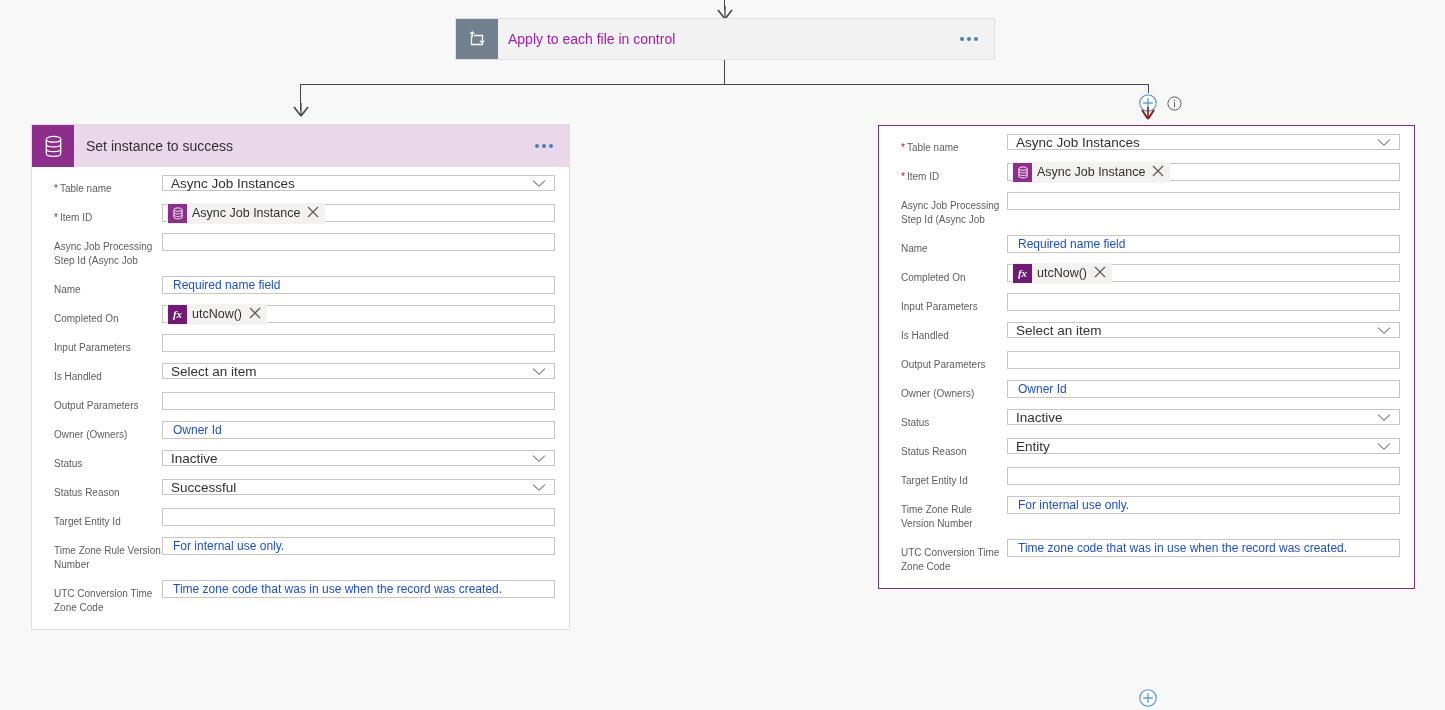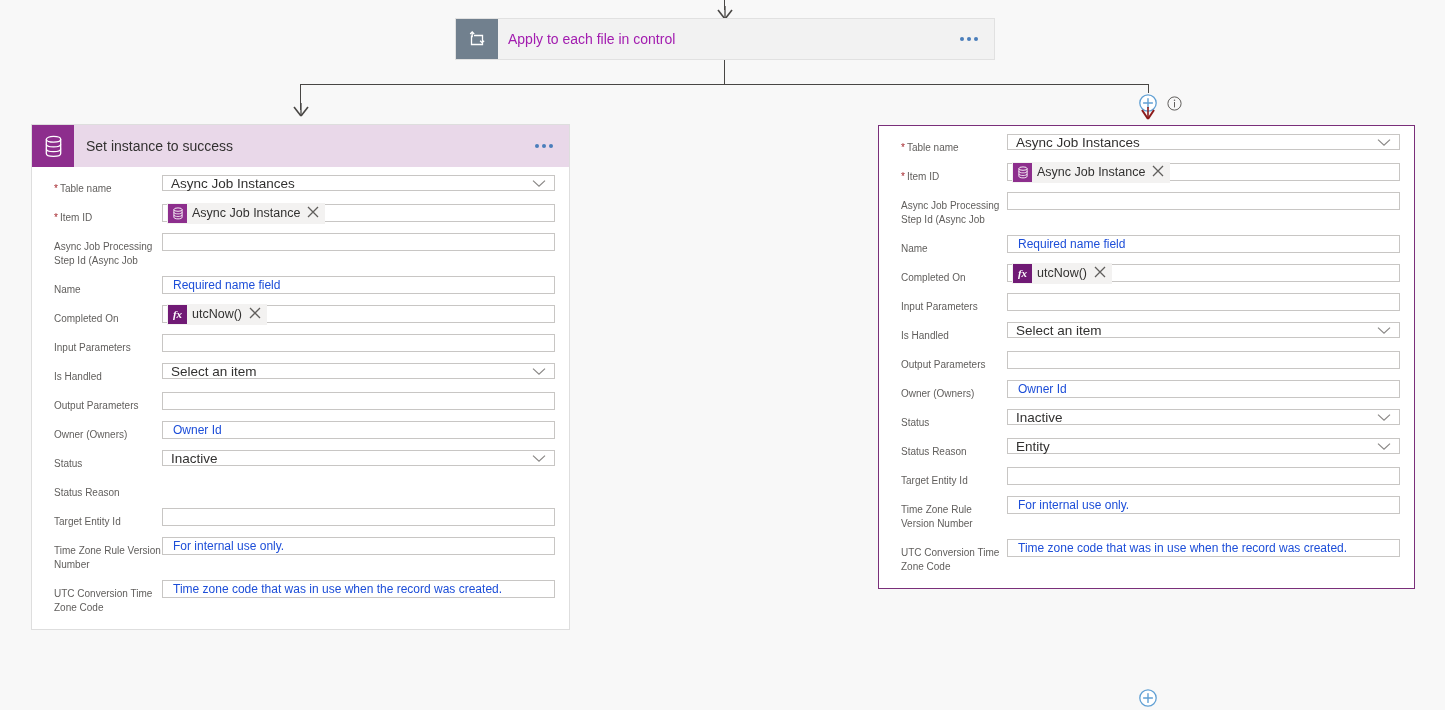--- a/index.html
+++ b/index.html
@@ -369,20 +369,28 @@
             <div class="ctl dropdown">
               <span>Inactive</span>
               <span class="chev"><svg width="14" height="9" viewBox="0 0 14 9">
                   <path d="M1 1.6 L7 7.2 L13 1.6" fill="none" stroke="#8a8886" stroke-width="1.2"></path>
                 </svg></span>
             </div>
           </div>
         </div>
         <div class="field-row">
           <div class="field-label"><span>Status Reason</span></div>
+          <div class="field-control">
+            <div class="ctl dropdown">
+              <span>Successful</span>
+              <span class="chev"><svg width="14" height="9" viewBox="0 0 14 9">
+                  <path d="M1 1.6 L7 7.2 L13 1.6" fill="none" stroke="#8a8886" stroke-width="1.2"></path>
+                </svg></span>
+            </div>
+          </div>
         </div>
         <div class="field-row">
           <div class="field-label"><span>Target Entity Id</span></div>
           <div class="field-control">
             <div class="ctl"></div>
           </div>
         </div>
         <div class="field-row">
           <div class="field-label"><span>Time Zone Rule Version Number</span></div>
           <div class="field-control">

